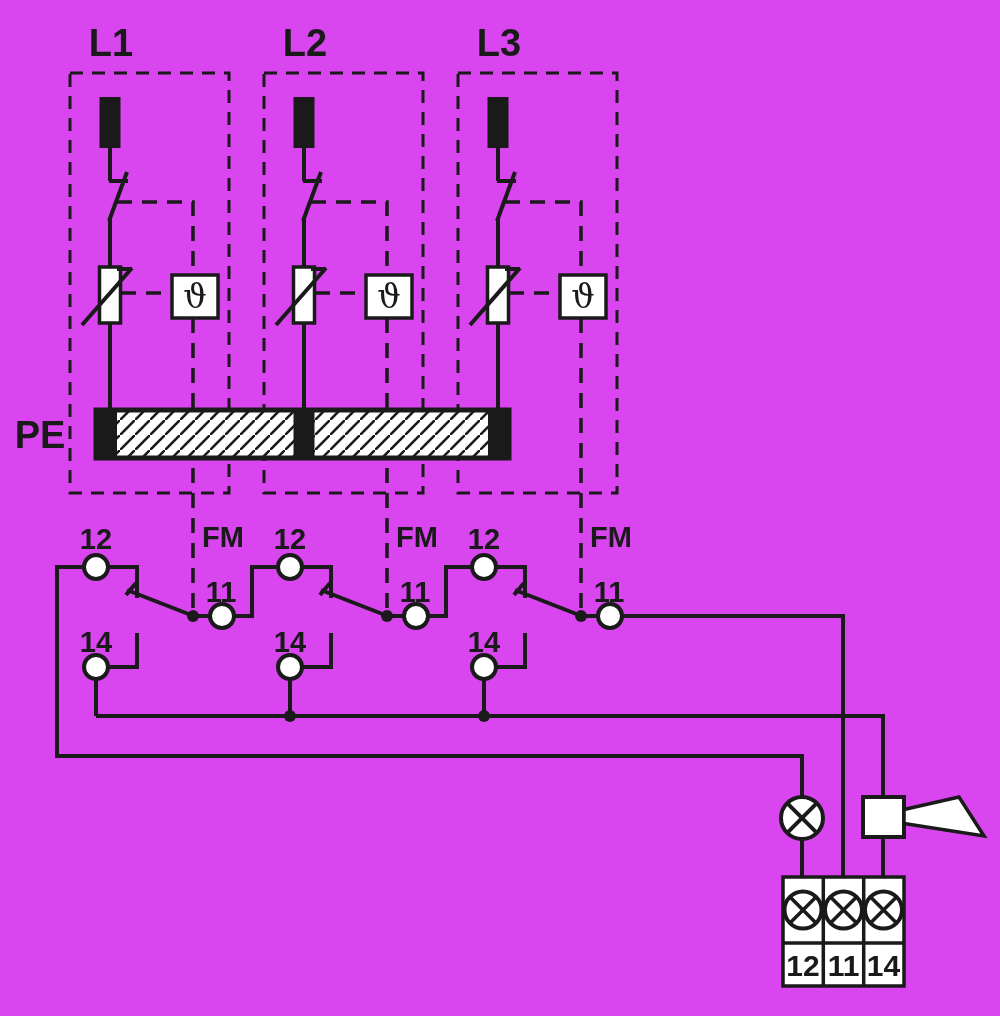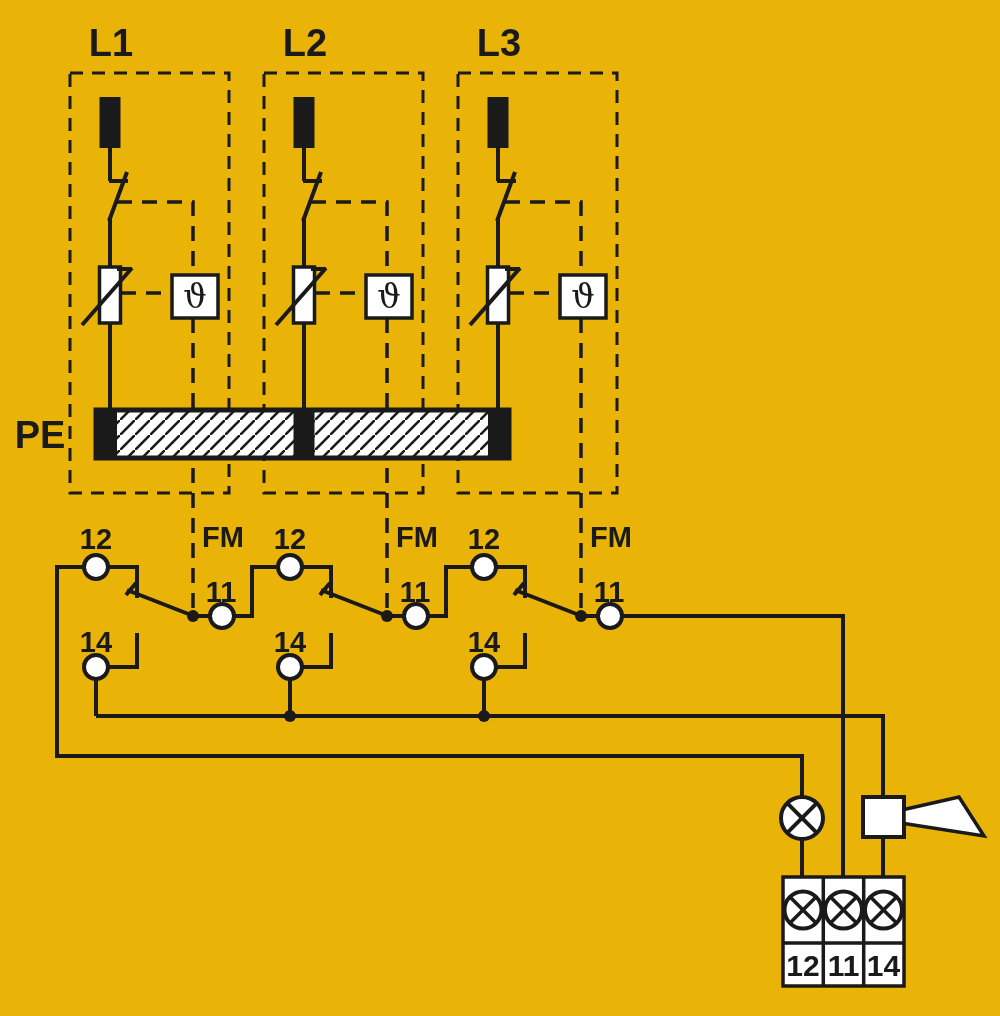--- a/index.html
+++ b/index.html
@@ -1,16 +1,16 @@
 <!DOCTYPE html>
 <html><head>
 <meta charset="utf-8">
 <style>
   html,body{margin:0;padding:0;background:#ffffff;}
-  .stage{position:relative;width:1000px;height:1016px;background:#eab308;overflow:hidden;
+  .stage{position:relative;width:1000px;height:1016px;background:#d946ef;overflow:hidden;
          font-family:"Liberation Sans","DejaVu Sans",sans-serif;text-align:right;}
   svg{display:block;}
   
   .w{stroke:#1a1a1a;stroke-width:4;fill:none;}
   .wg line,.wg polyline{stroke:#1a1a1a;stroke-width:4;fill:none;}
   .w3 line,.w3 polyline,.thin{stroke:#1a1a1a;stroke-width:3.5;fill:none;}
   
   .dash{stroke:#1a1a1a;stroke-width:3.5;fill:none;stroke-dasharray:15 10;}
   .dash-box{stroke:#1a1a1a;stroke-width:3;fill:none;stroke-dasharray:13 9;}
   

